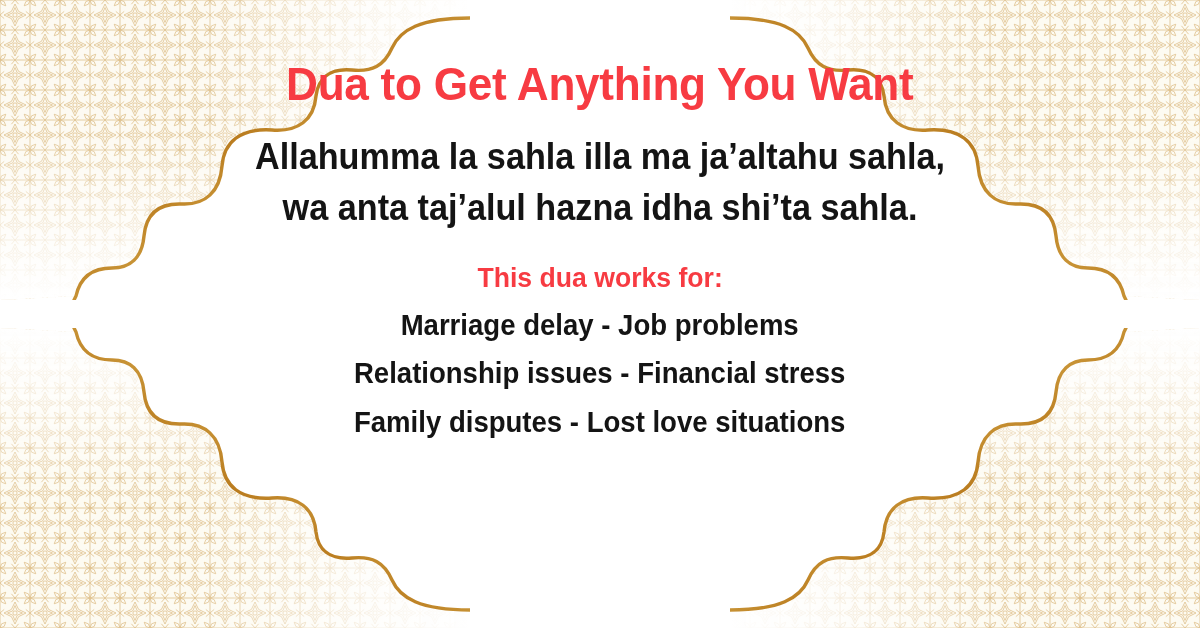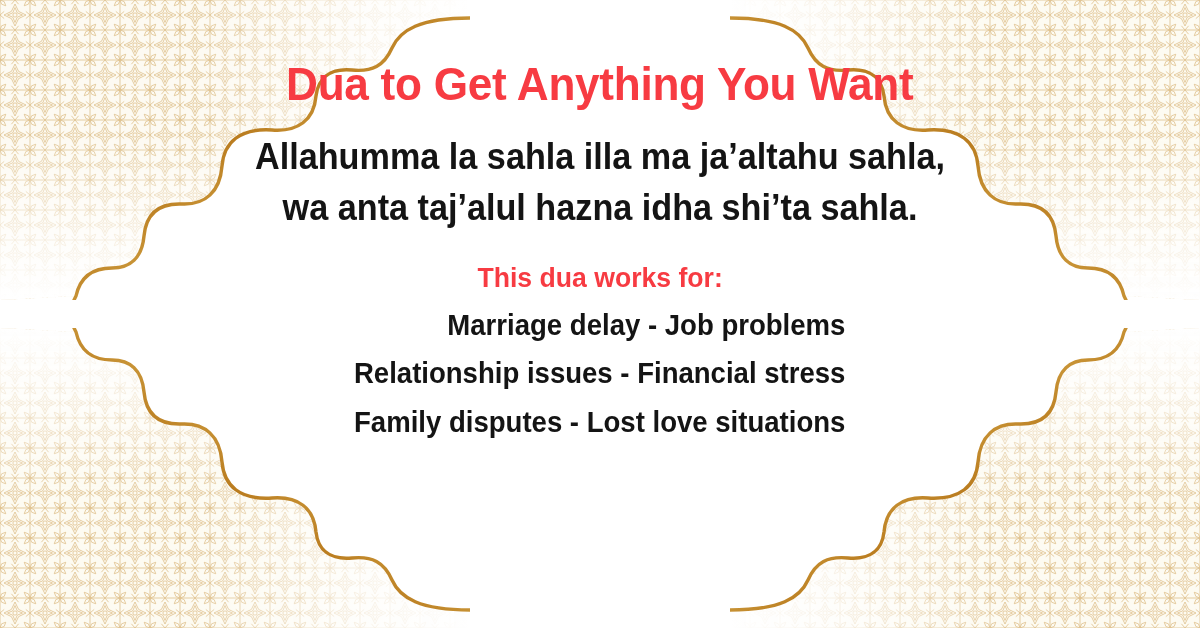--- a/index.html
+++ b/index.html
@@ -81,21 +81,21 @@
     text-align: center;
     color: #f73b42;
     font-family: "Liberation Sans Narrow", "Liberation Sans", "DejaVu Sans Condensed", sans-serif;
     transform: scaleX(0.95);
   }
 
   .works-list {
     list-style: none;
     margin: 0;
     padding: 6px 0 0 0;
-    text-align: right;
+    text-align: center;
   }
   .works-list li {
     font-size: 29px;
     line-height: 1.68;
     font-weight: 700;
     color: #141414;
     white-space: nowrap;
     font-family: "Liberation Sans Narrow", "Liberation Sans", "DejaVu Sans Condensed", sans-serif;
     transform: scaleX(0.95);
   }

